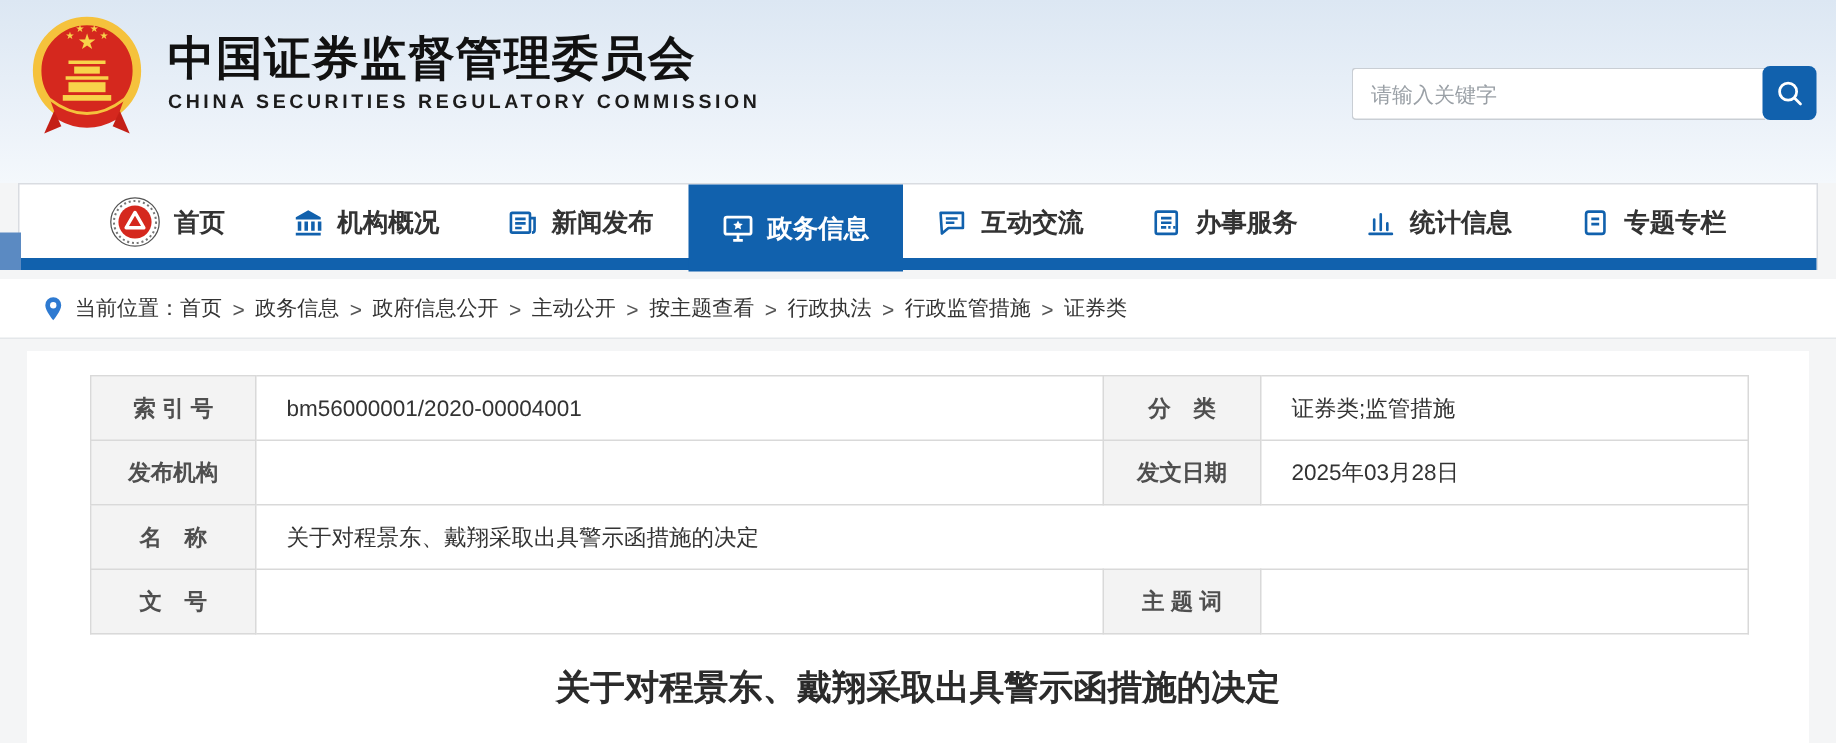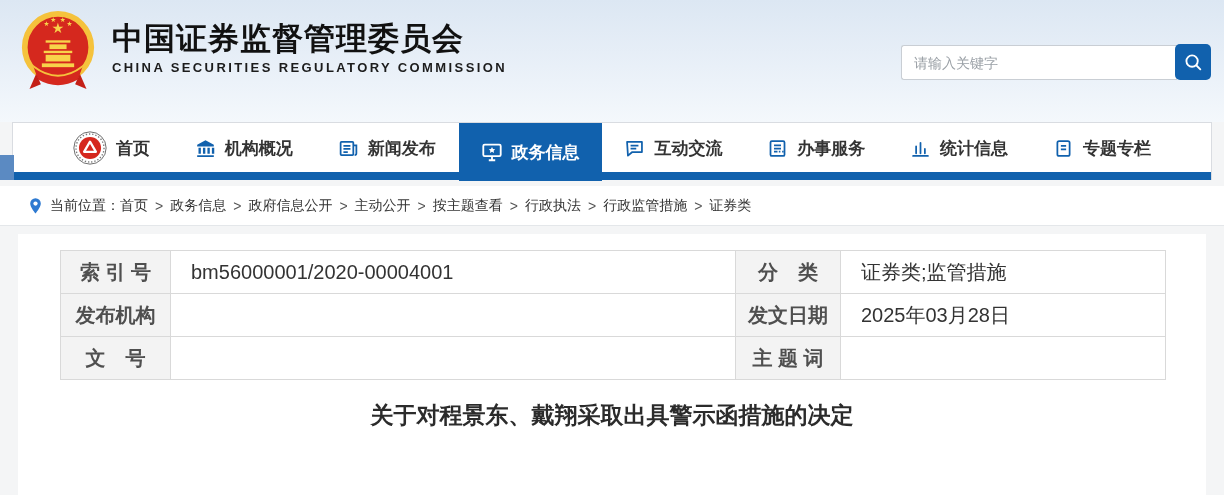--- a/index.html
+++ b/index.html
@@ -37,21 +37,21 @@
   .breadcrumb { position:absolute; left:0; top:186px; width:100%; height:40px; background:#fff;
     border-bottom:1px solid #e4e7ea; display:flex; align-items:center; padding-left:28px;
     font-size:14px; color:#333; }
   .breadcrumb .pin { margin-right:7px; display:flex; }
   .crumb { color:#333; text-decoration:none; cursor:pointer; }
   .crumb-sep { margin:0 7px; color:#555; }
 
   
   .card { position:absolute; left:18px; top:234px; width:1188px; height:300px; background:#fff; }
   .info-table { border-collapse:collapse; margin:16px 0 0 42px; table-layout:fixed;
-    width:1105px; font-size:20px;border-radius:28px; }
+    width:1105px; font-size:15px;border-radius:28px; }
   .info-table td { border:1px solid #d9d9d9; height:43px; vertical-align:middle; }
   .info-table td.lbl { background:#f3f3f3; color:#4f4f4f; font-weight:bold; text-align:center; }
   .info-table td.val { color:#333; padding-left:20px; background:#fff; }
   .doc-title { margin-top:20px; text-align:center; font-size:23px; font-weight:bold; color:#2b2b2b; }
 </style>
 </head>
 <body>
 
 <div class="header">
   <svg class="emblem" viewBox="0 0 80 92">
@@ -209,20 +209,24 @@
       <td class="lbl">分　类</td>
       <td class="val">证券类;监管措施</td>
     </tr>
     <tr>
       <td class="lbl">发布机构</td>
       <td class="val"></td>
       <td class="lbl">发文日期</td>
       <td class="val">2025年03月28日</td>
     </tr>
     <tr>
+      <td class="lbl">名　称</td>
+      <td class="val" colspan="3">关于对程景东、戴翔采取出具警示函措施的决定</td>
+    </tr>
+    <tr>
       <td class="lbl">文　号</td>
       <td class="val"></td>
       <td class="lbl">主 题 词</td>
       <td class="val"></td>
     </tr>
   </tbody>
     </table>
   <div class="doc-title">关于对程景东、戴翔采取出具警示函措施的决定</div>
 </div>
 

